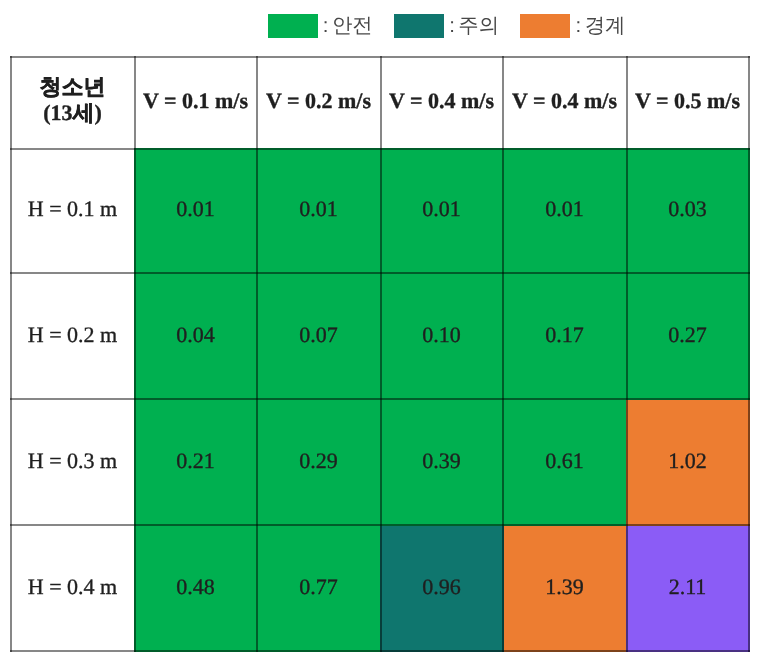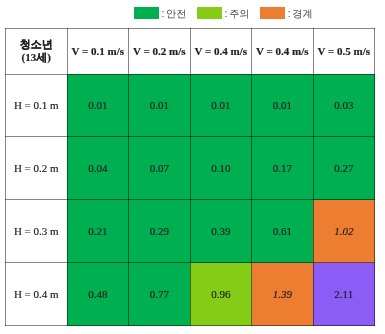--- a/index.html
+++ b/index.html
@@ -76,22 +76,22 @@
     padding: 0;
     -webkit-text-stroke: 0.18px currentColor;
   }
   table.grid tr { height: 49.67px; }
   table.grid tr:first-child { height: 36px; font-weight: bold; }
   td.corner .tx { line-height: 1.25; font-size: 11px; }
   td.colhead .tx, td.rowhead .tx { font-size: 11px; }
   td.val .tx { font-size: 11px; }
 
   .c-green  { background: #00b050; }
-  .c-yellow { background: #84cc16; }
-  .c-orange { background: #ed7d31; font-style: italic; }
+  .c-yellow { background: #0f766e; }
+  .c-orange { background: #ed7d31; }
   .c-red    { background: #8b5cf6; }
 </style>
 </head>
 <body>
 
 <div class="page">
 
   <div class="legend">
     <div class="legend-item">
       <span class="swatch c-green"></span>

